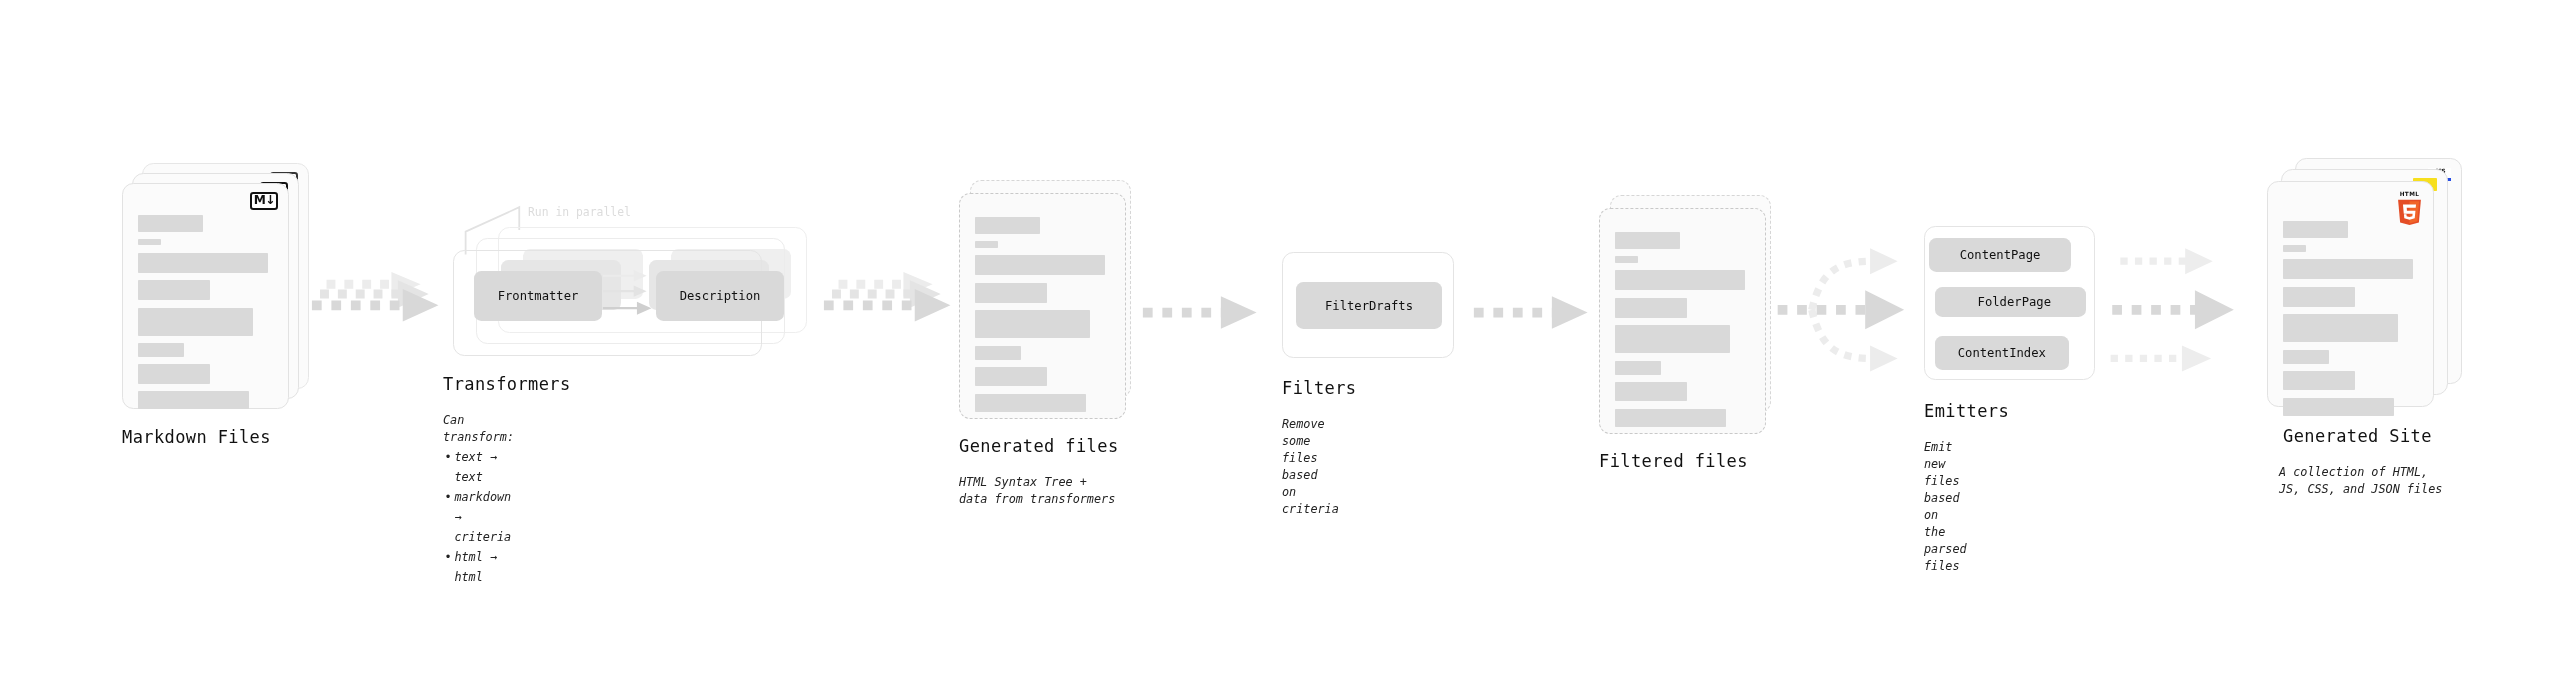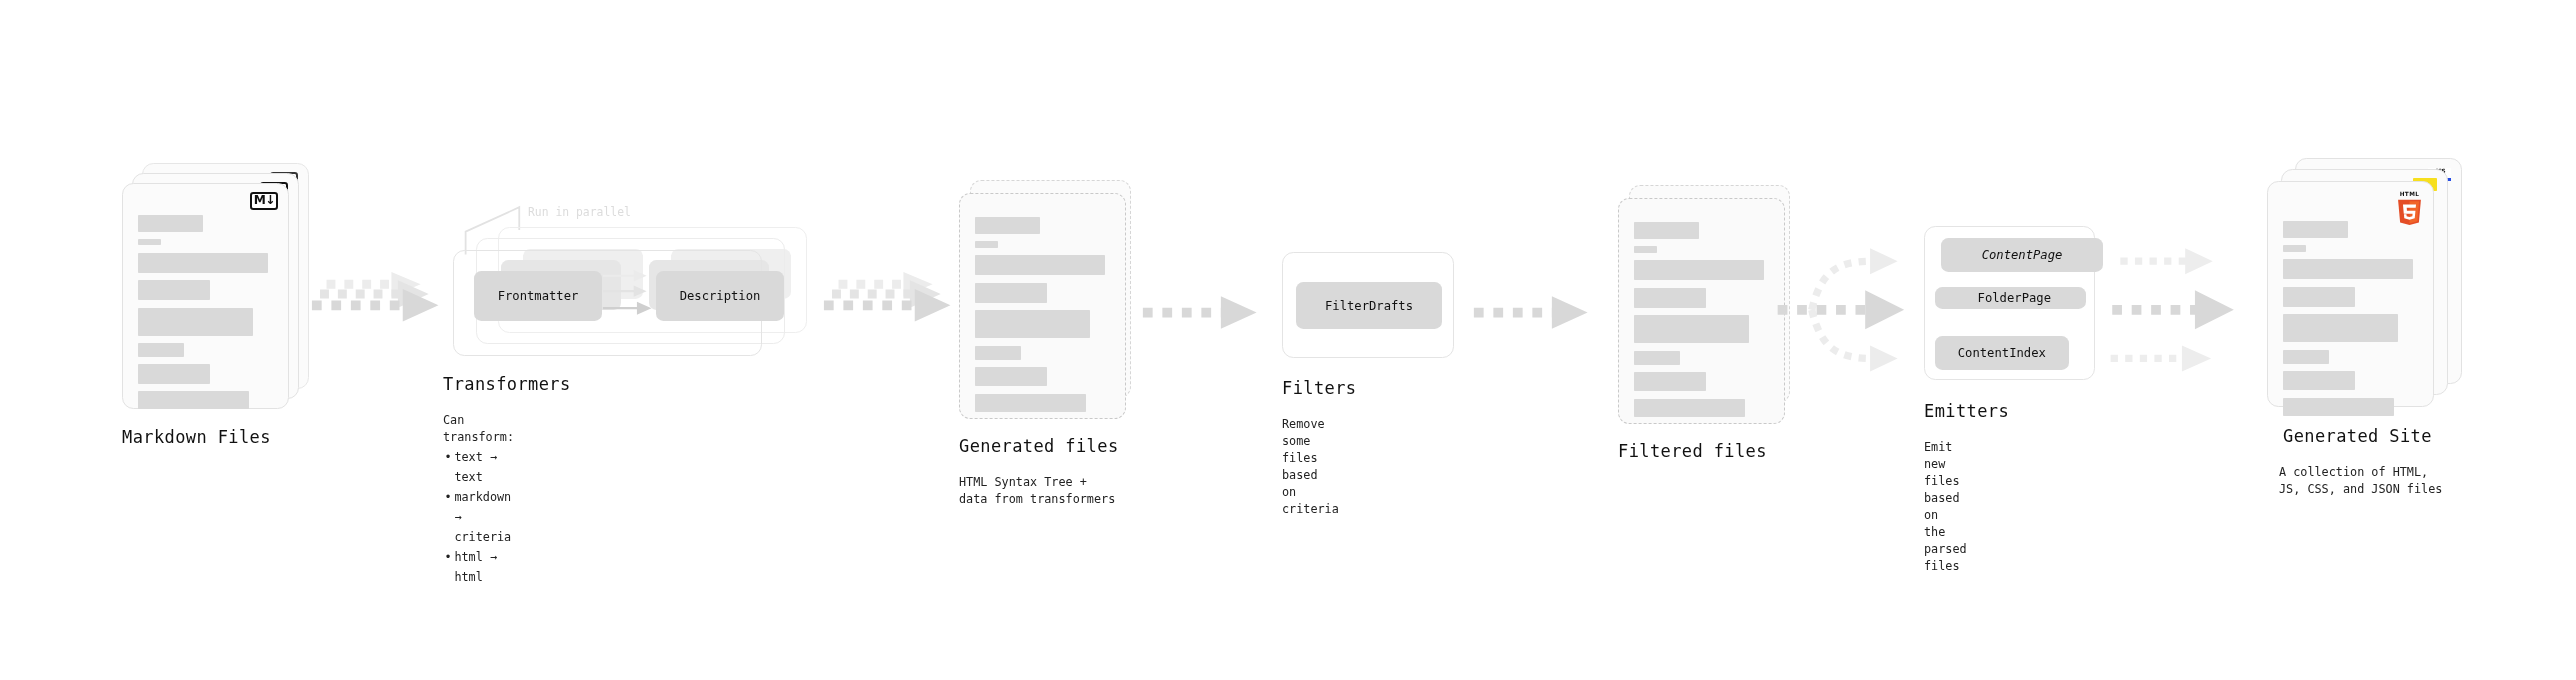--- a/index.html
+++ b/index.html
@@ -58,21 +58,21 @@
     font-size:5.7px;font-weight:bold;color:#111;
     text-align:center;line-height:7.3px;
     letter-spacing:-0.4px;
   }
 
   
   .caption-title{
     font-size:17px;letter-spacing:0.4px;color:#111;white-space:nowrap;
   }
   .caption-sub{
-    font-size:11.8px;line-height:17px;color:#222;white-space:pre-line;margin-top:10.6px;
+    font-size:11.8px;line-height:17px;color:#222;white-space:pre-line;margin-top:10.6px;font-style:italic;
   }
   .caption-sub.list{white-space:normal;}
   .caption-sub ul{margin:1.6px 0 0 0;padding-left:11.4px;list-style:none;}
   .caption-sub li{position:relative;line-height:20px;}
   .caption-sub li:before{content:"\2022";position:absolute;left:-9.8px;}
 
   
   .modbox{
     position:absolute;box-sizing:border-box;
     background:#ffffff;border:1.3px solid #e4e4e4;border-radius:11.4px;
@@ -255,21 +255,21 @@
 
 <div class="conn" style="left:1469px;top:288px;width:130px;height:49px;">
   <svg width="130" height="49" viewBox="0 0 160 60">
     <g stroke="#d8d8d8" stroke-width="12" stroke-dasharray="12 12" fill="#d8d8d8">
       <line x1="6" y1="30" x2="110" y2="30"></line>
       <polygon points="102,10 146,30 102,50" stroke="none"></polygon>
     </g>
   </svg>
 </div>
 
-<div class="stage" style="left:1599px;top:185px;margin-left:19px;">
+<div class="stage" style="left:1599px;top:195px;">
   <div class="cardstack" style="width:179px;height:236px;">
     <div class="filecard dashed" style="left:11.4px;top:0px;width:161px;height:218px;opacity:.75;"></div>
     <div class="filecard dashed" style="left:0px;top:13px;width:167px;height:226px;">
       <div class="lines" style="top:23px;">
         <div class="ln" style="width:48%;height:17px;"></div>
         <div class="ln" style="width:17%;height:6.5px;"></div>
         <div class="ln" style="width:96%;height:20.3px;"></div>
         <div class="ln" style="width:53%;height:20.3px;"></div>
         <div class="ln" style="width:85%;height:28px;"></div>
         <div class="ln" style="width:34%;height:14px;"></div>
@@ -296,22 +296,22 @@
 
     <g stroke="#d8d8d8" stroke-width="12" stroke-dasharray="12 12" fill="#d8d8d8">
       <line x1="2" y1="96" x2="118" y2="96"></line>
       <polygon points="110,72 158,96 110,120" stroke="none"></polygon>
     </g>
   </svg>
 </div>
 
 <div class="stage" style="left:1924px;top:226px;">
   <div class="modbox" style="left:0px;top:0px;width:171px;height:154px;">
-    <div class="pill" style="position:absolute;left:16px;top:11.4px;width:162px;height:34px;font-style:italic;">ContentPage</div>
-    <div class="pill" style="position:absolute;left:9.8px;top:60px;width:151px;height:22px;padding-left:8px;">FolderPage</div>
+    <div class="pill" style="position:absolute;left:4px;top:11.4px;width:142px;height:34px;">ContentPage</div>
+    <div class="pill" style="position:absolute;left:9.8px;top:60px;width:151px;height:30px;padding-left:8px;">FolderPage</div>
     <div class="pill" style="position:absolute;left:9.8px;top:109px;width:134px;height:34px;">ContentIndex</div>
   </div>
   <div class="caption-title" style="position:absolute;left:0px;top:175px;">Emitters</div>
   <div class="caption-sub" style="position:absolute;left:0px;top:202px;">Emit new files based on
 the parsed files</div>
 </div>
 
 <div class="conn" style="left:2109px;top:232px;width:154px;height:154px;">
   <svg width="154" height="154" viewBox="0 0 190 190">
     <g stroke="#ededed" stroke-width="9" stroke-dasharray="9 9" fill="#ededed">

